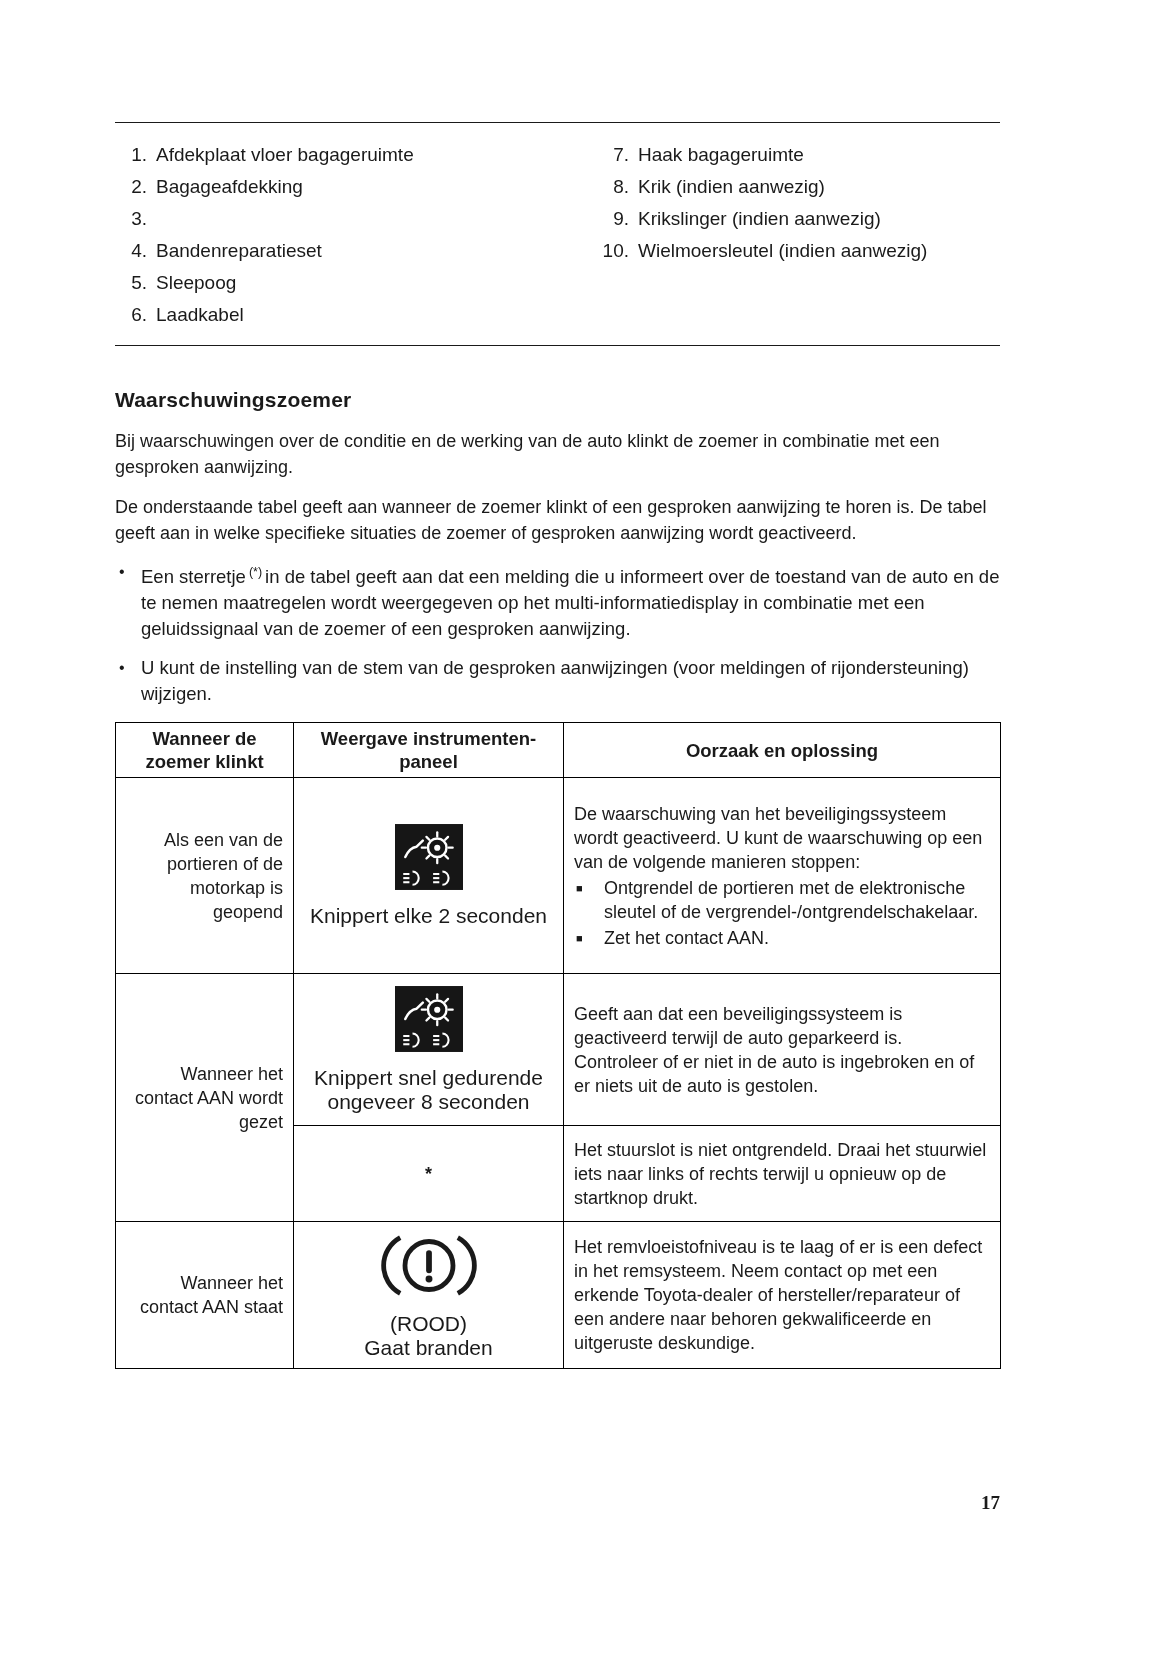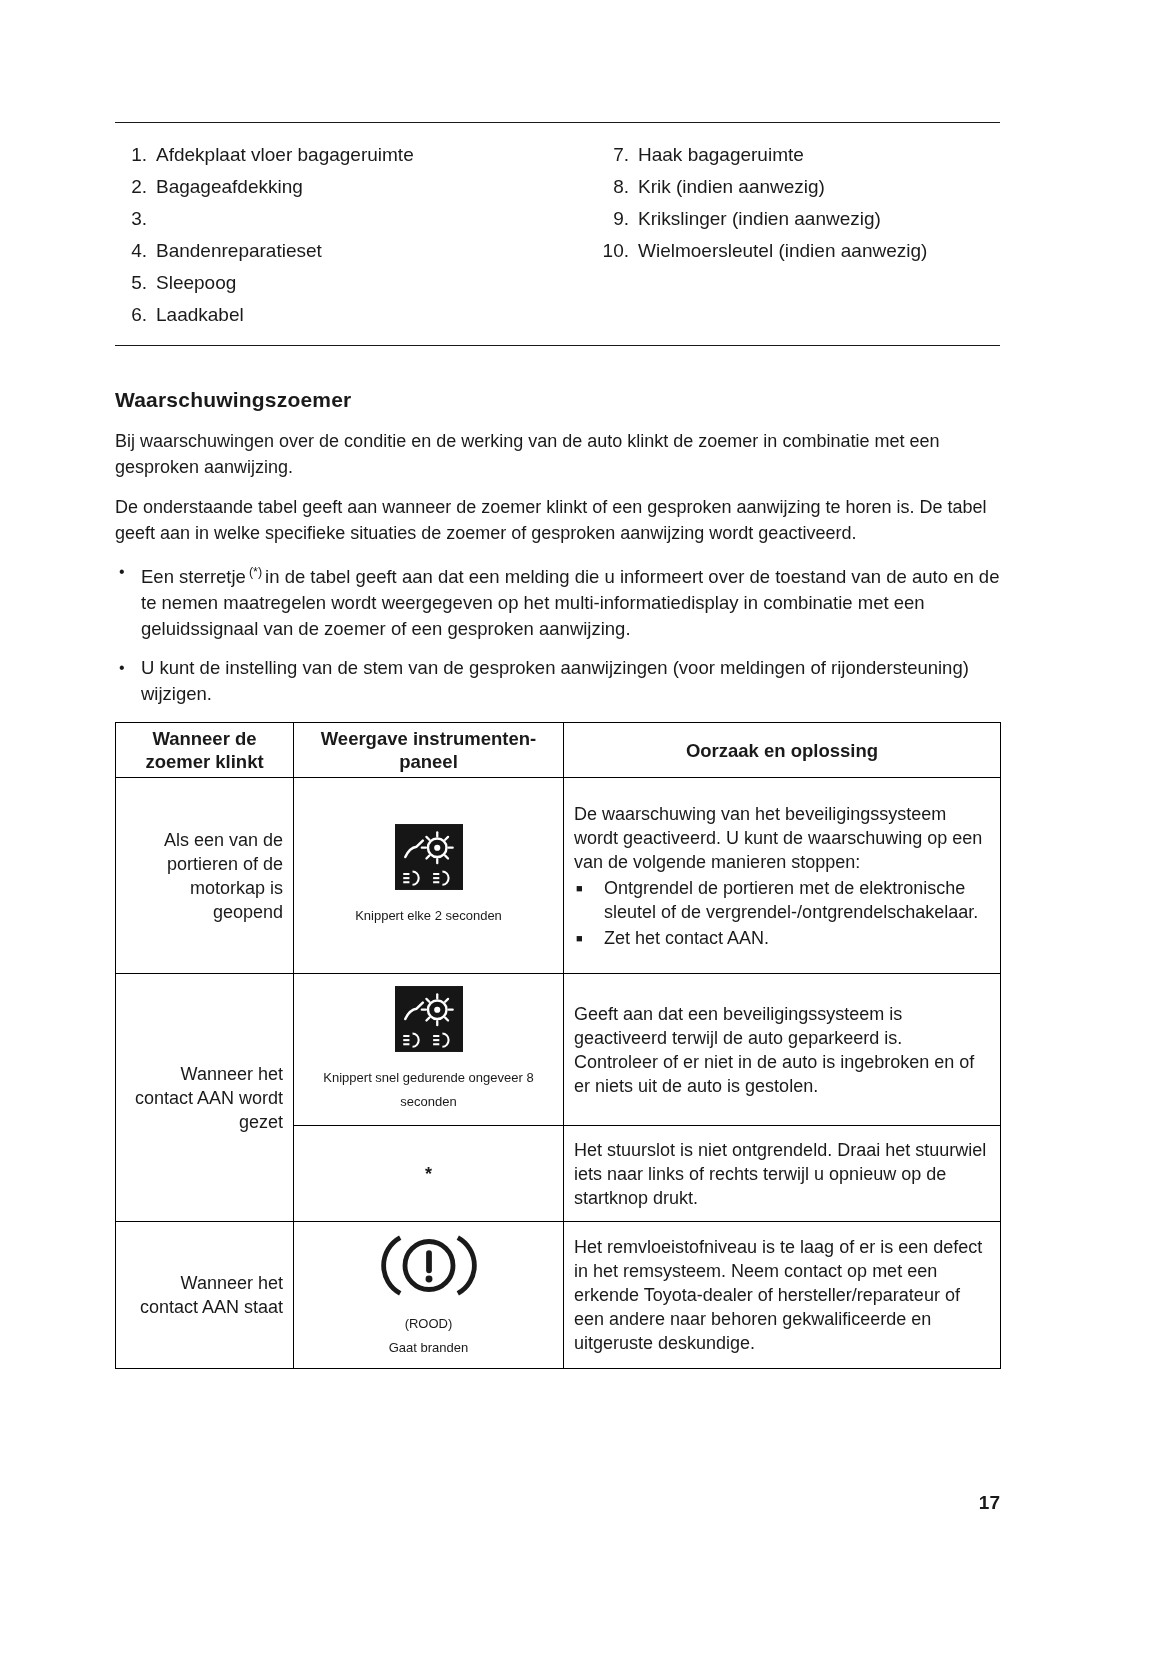--- a/index.html
+++ b/index.html
@@ -103,21 +103,21 @@
   col.c1 { width: 178px; }
   col.c2 { width: 270px; }
   col.c3 { width: 437px; }
 
   td.when-cell { text-align: right; vertical-align: middle; padding-left: 9px; padding-right: 6px; }
   td.display-cell { text-align: center; vertical-align: middle; padding: 10px 6px; }
   td.cause-cell { vertical-align: middle; text-align: left; padding: 10px 9px 10px 9px; }
   td.cause-top { vertical-align: top; }
 
   .icon-wrap { display: inline-block; line-height: 0; }
-  .display-caption { margin-top: 8px; font-size: 13px; line-height: 24px; }
+  .display-caption { margin-top: 8px; font-size: 21px; line-height: 24px; }
   .asterisk-cell { font-size: 24px; font-weight: bold; vertical-align: middle; }
 
   .cause-bullets { margin-top: 2px; }
   .cause-bullet {
     display: flex;
     margin-top: 2px;
   }
   .sq-marker {
     flex: 0 0 30px;
     width: 30px;
@@ -133,20 +133,21 @@
   tr.row3 { height: 142px; }
 
   .page-number {
     position: absolute;
     top: 1492px;
     left: 115px;
     width: 885px;
     text-align: right;
     font-size: 19px;
     font-weight: bold;
+    font-family: Liberation Serif, serif;
   }
 </style>
 </head>
 <body>
 
 <div class="content">
 
   <hr class="rule rule-top">
 
   <div class="parts">

